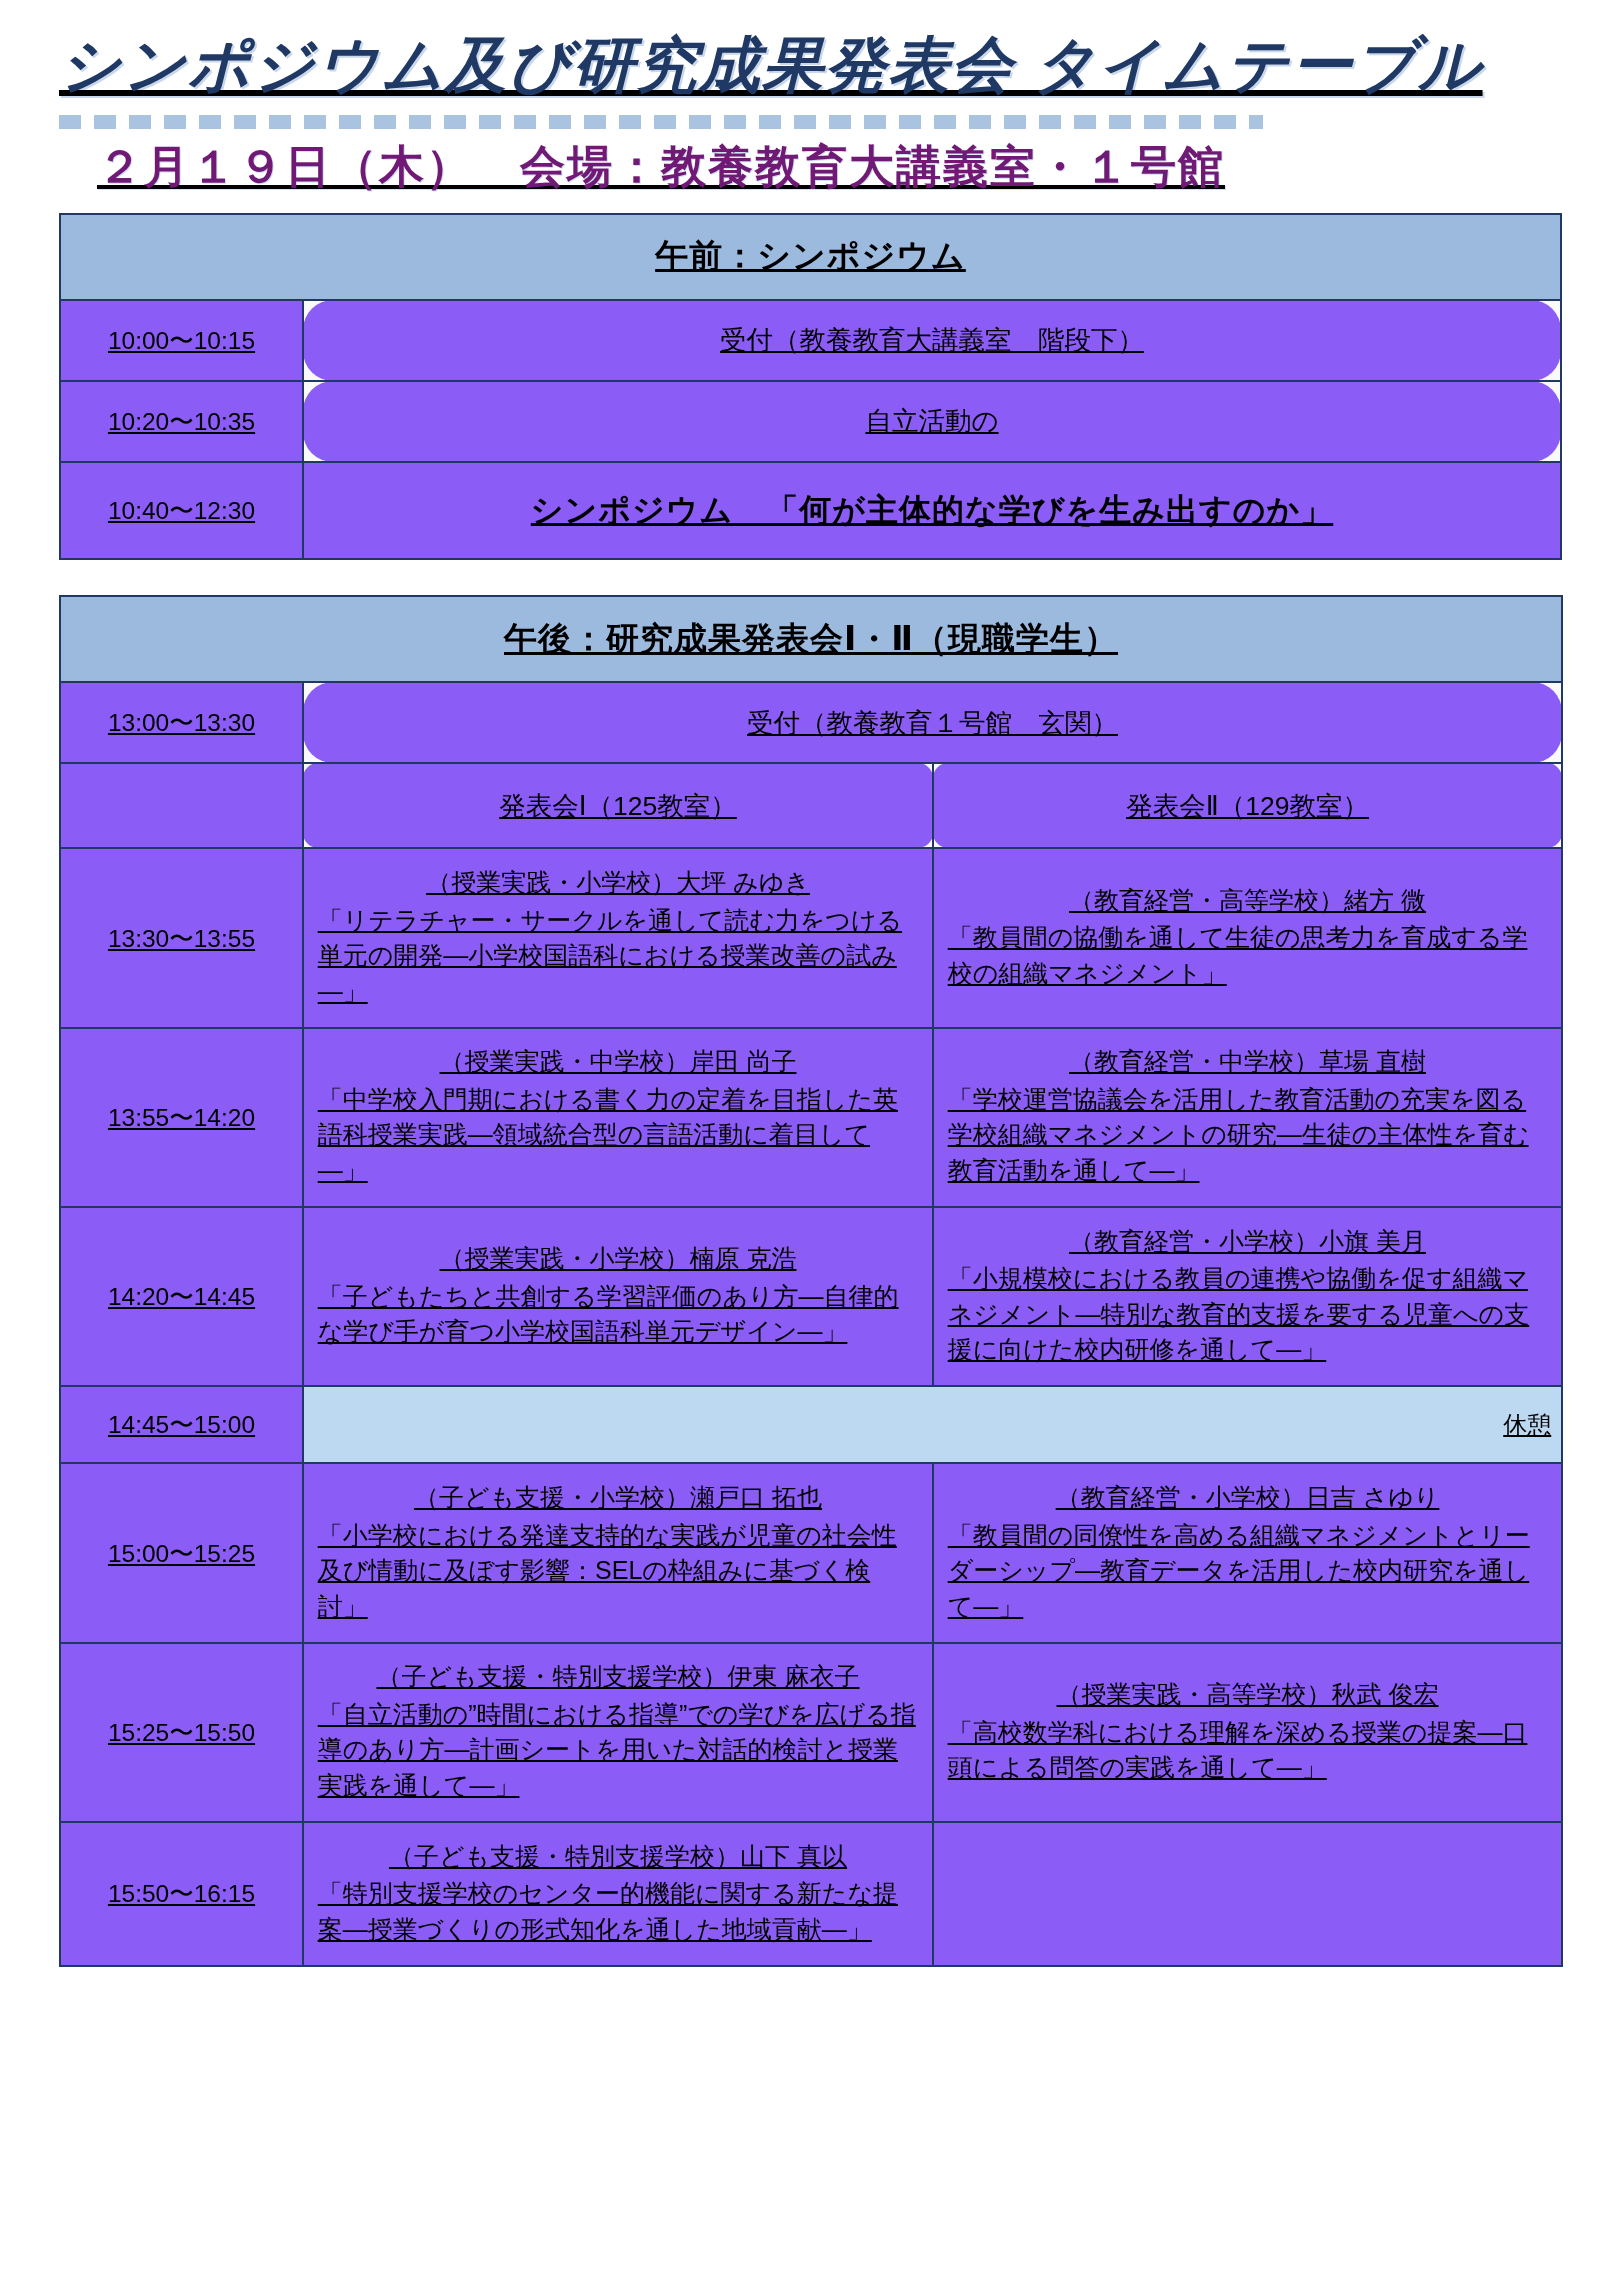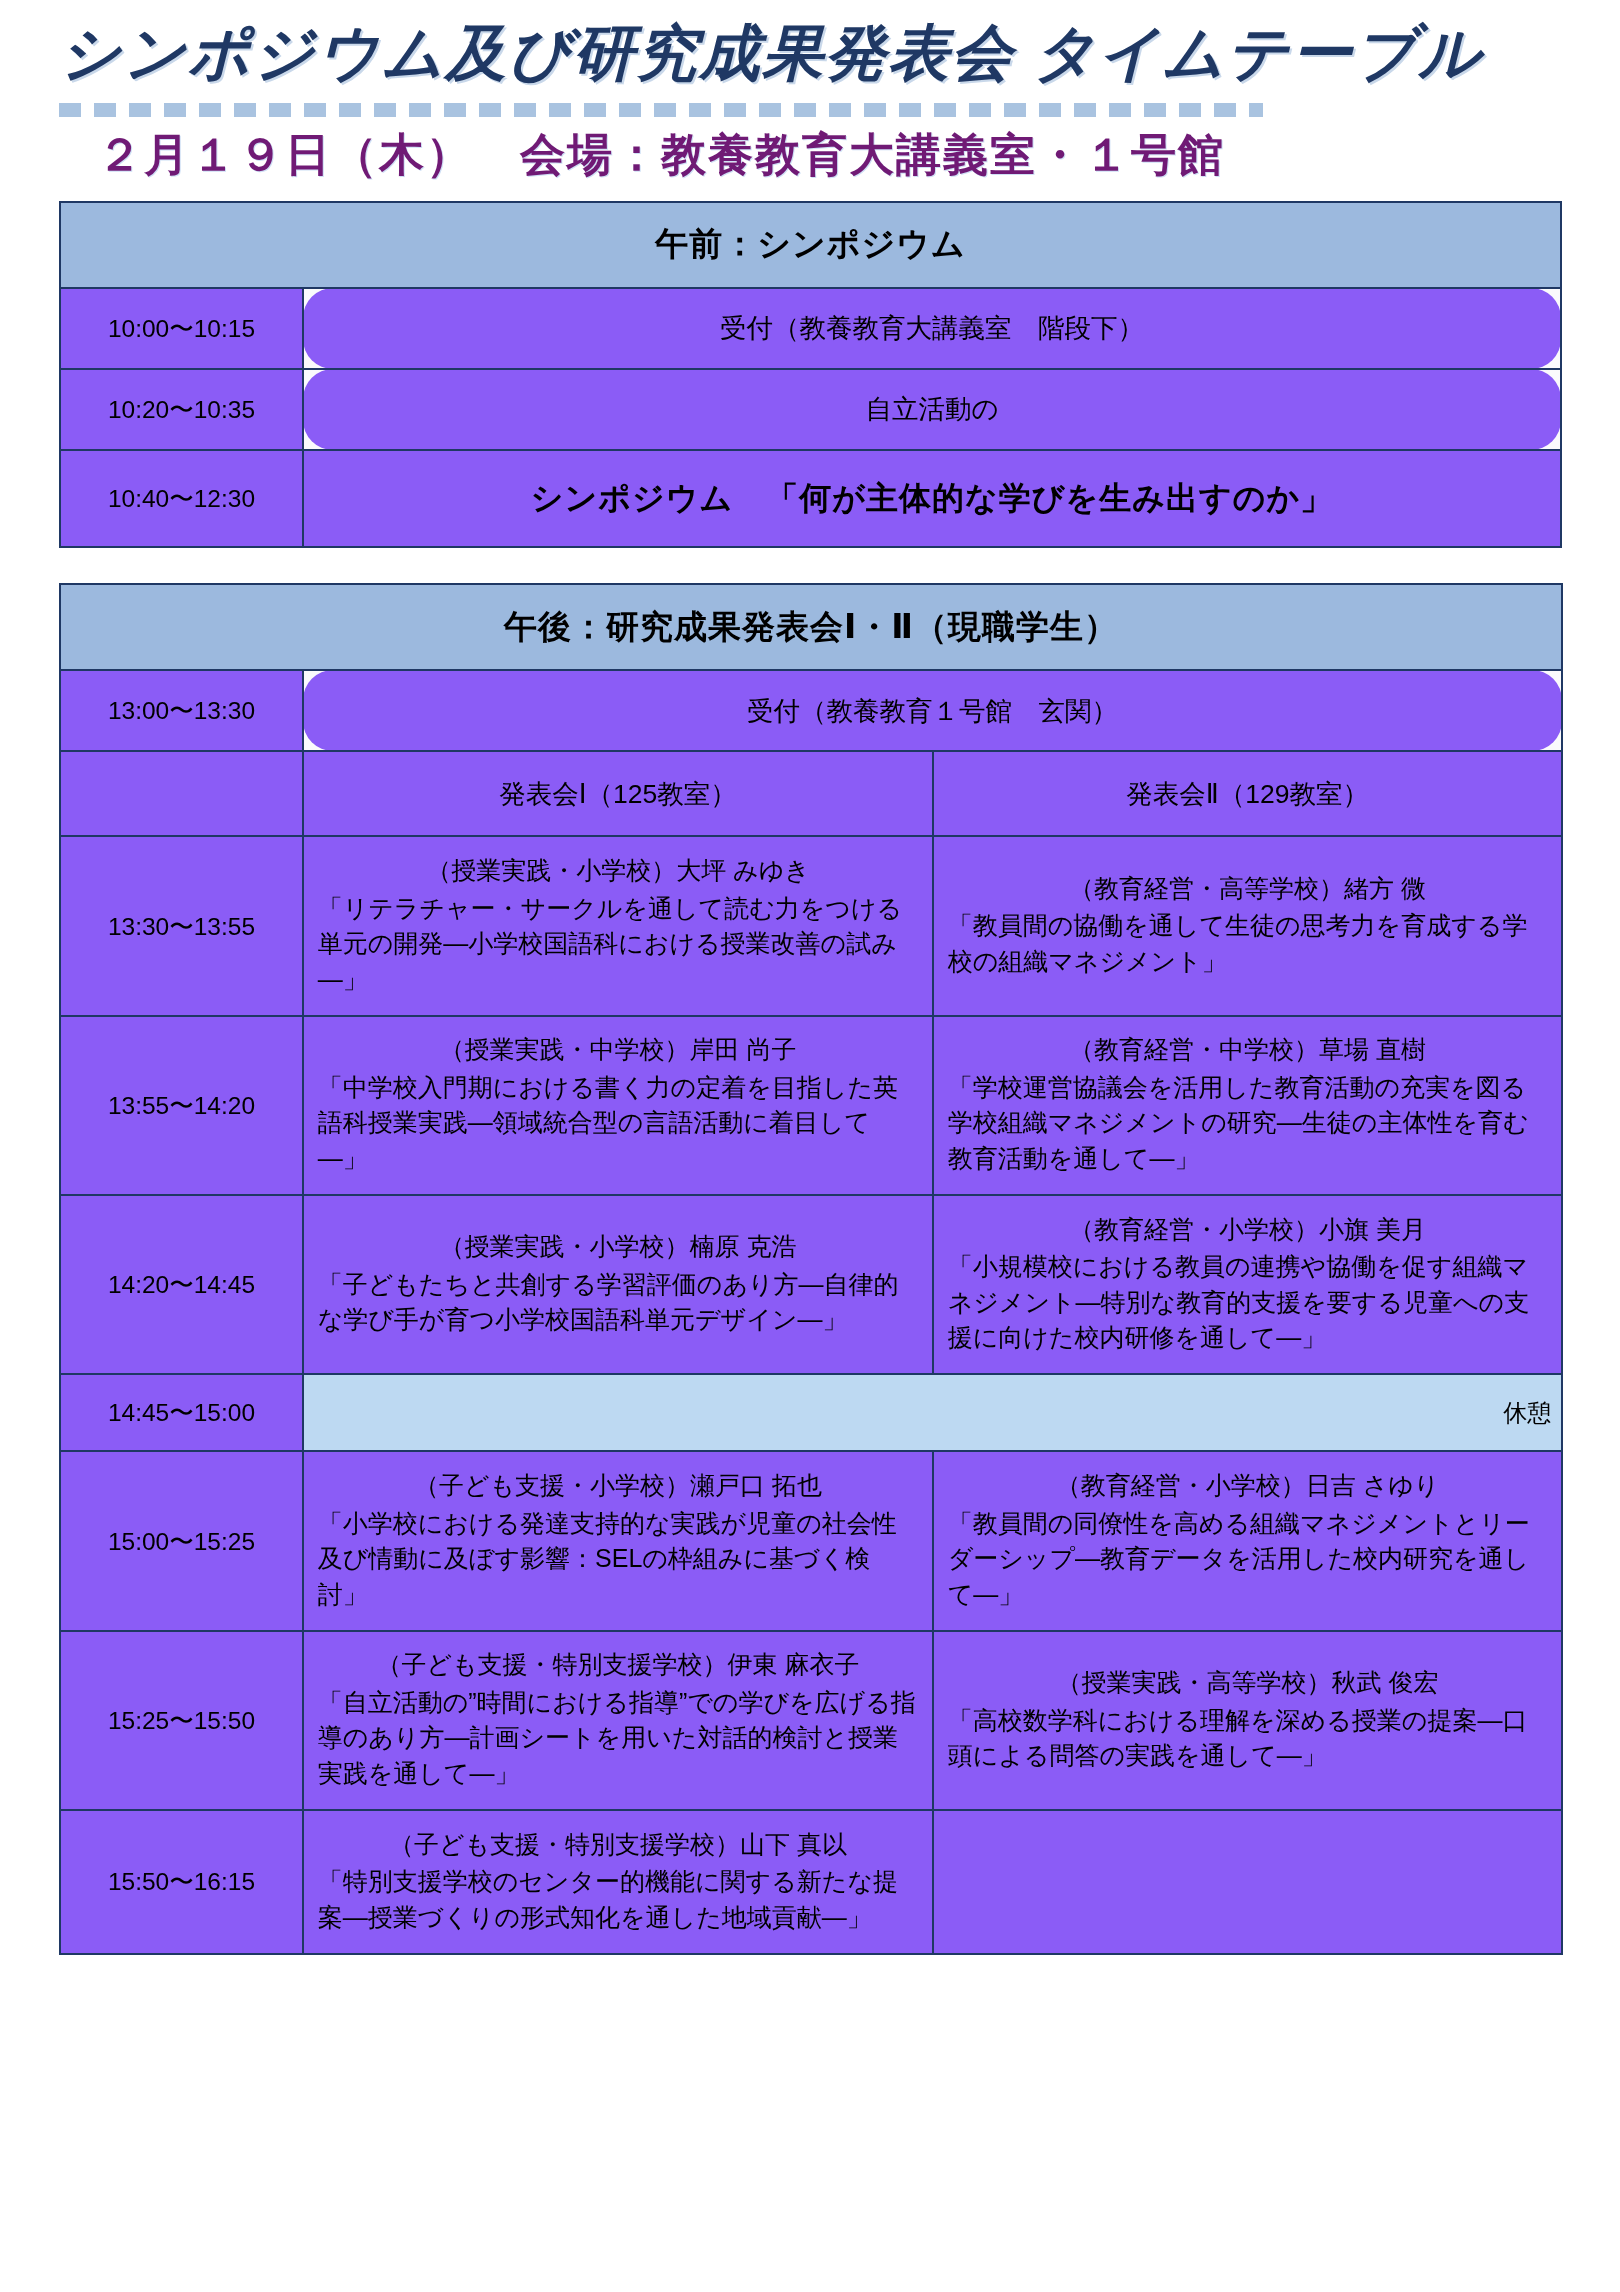--- a/index.html
+++ b/index.html
@@ -14,21 +14,22 @@
     font-family: "Liberation Sans", "DejaVu Sans", sans-serif;
     color: #000000;
     overflow: hidden;
   }
 
   .page {
     position: relative;
     width: 1322px;
     height: 2293px;
     box-sizing: border-box;
-    padding: 0 59px;
+    padding: 12px 59px;
+    text-decoration: underline;
   }
 
   
   .doc-title {
     text-align: center;
     font-size: 61px;
     font-weight: bold;
     letter-spacing: 2px;
     color: #1f3864;
     padding-top: 17.6px;
@@ -110,20 +111,21 @@
     font-size: 32px;
     font-weight: bold;
     padding: 25.5px 9.8px;
     letter-spacing: 1px;
   }
 
   .room-head {
     text-align: center;
     font-size: 26.5px;
     padding: 23.5px 9.8px;
+    border-radius: 15px;
   }
 
   .break-cell {
     background: #bdd9f2 !important;
     text-align: right;
     font-size: 24px;
     padding: 21.6px 9.8px;
   }
 
   .talk {

